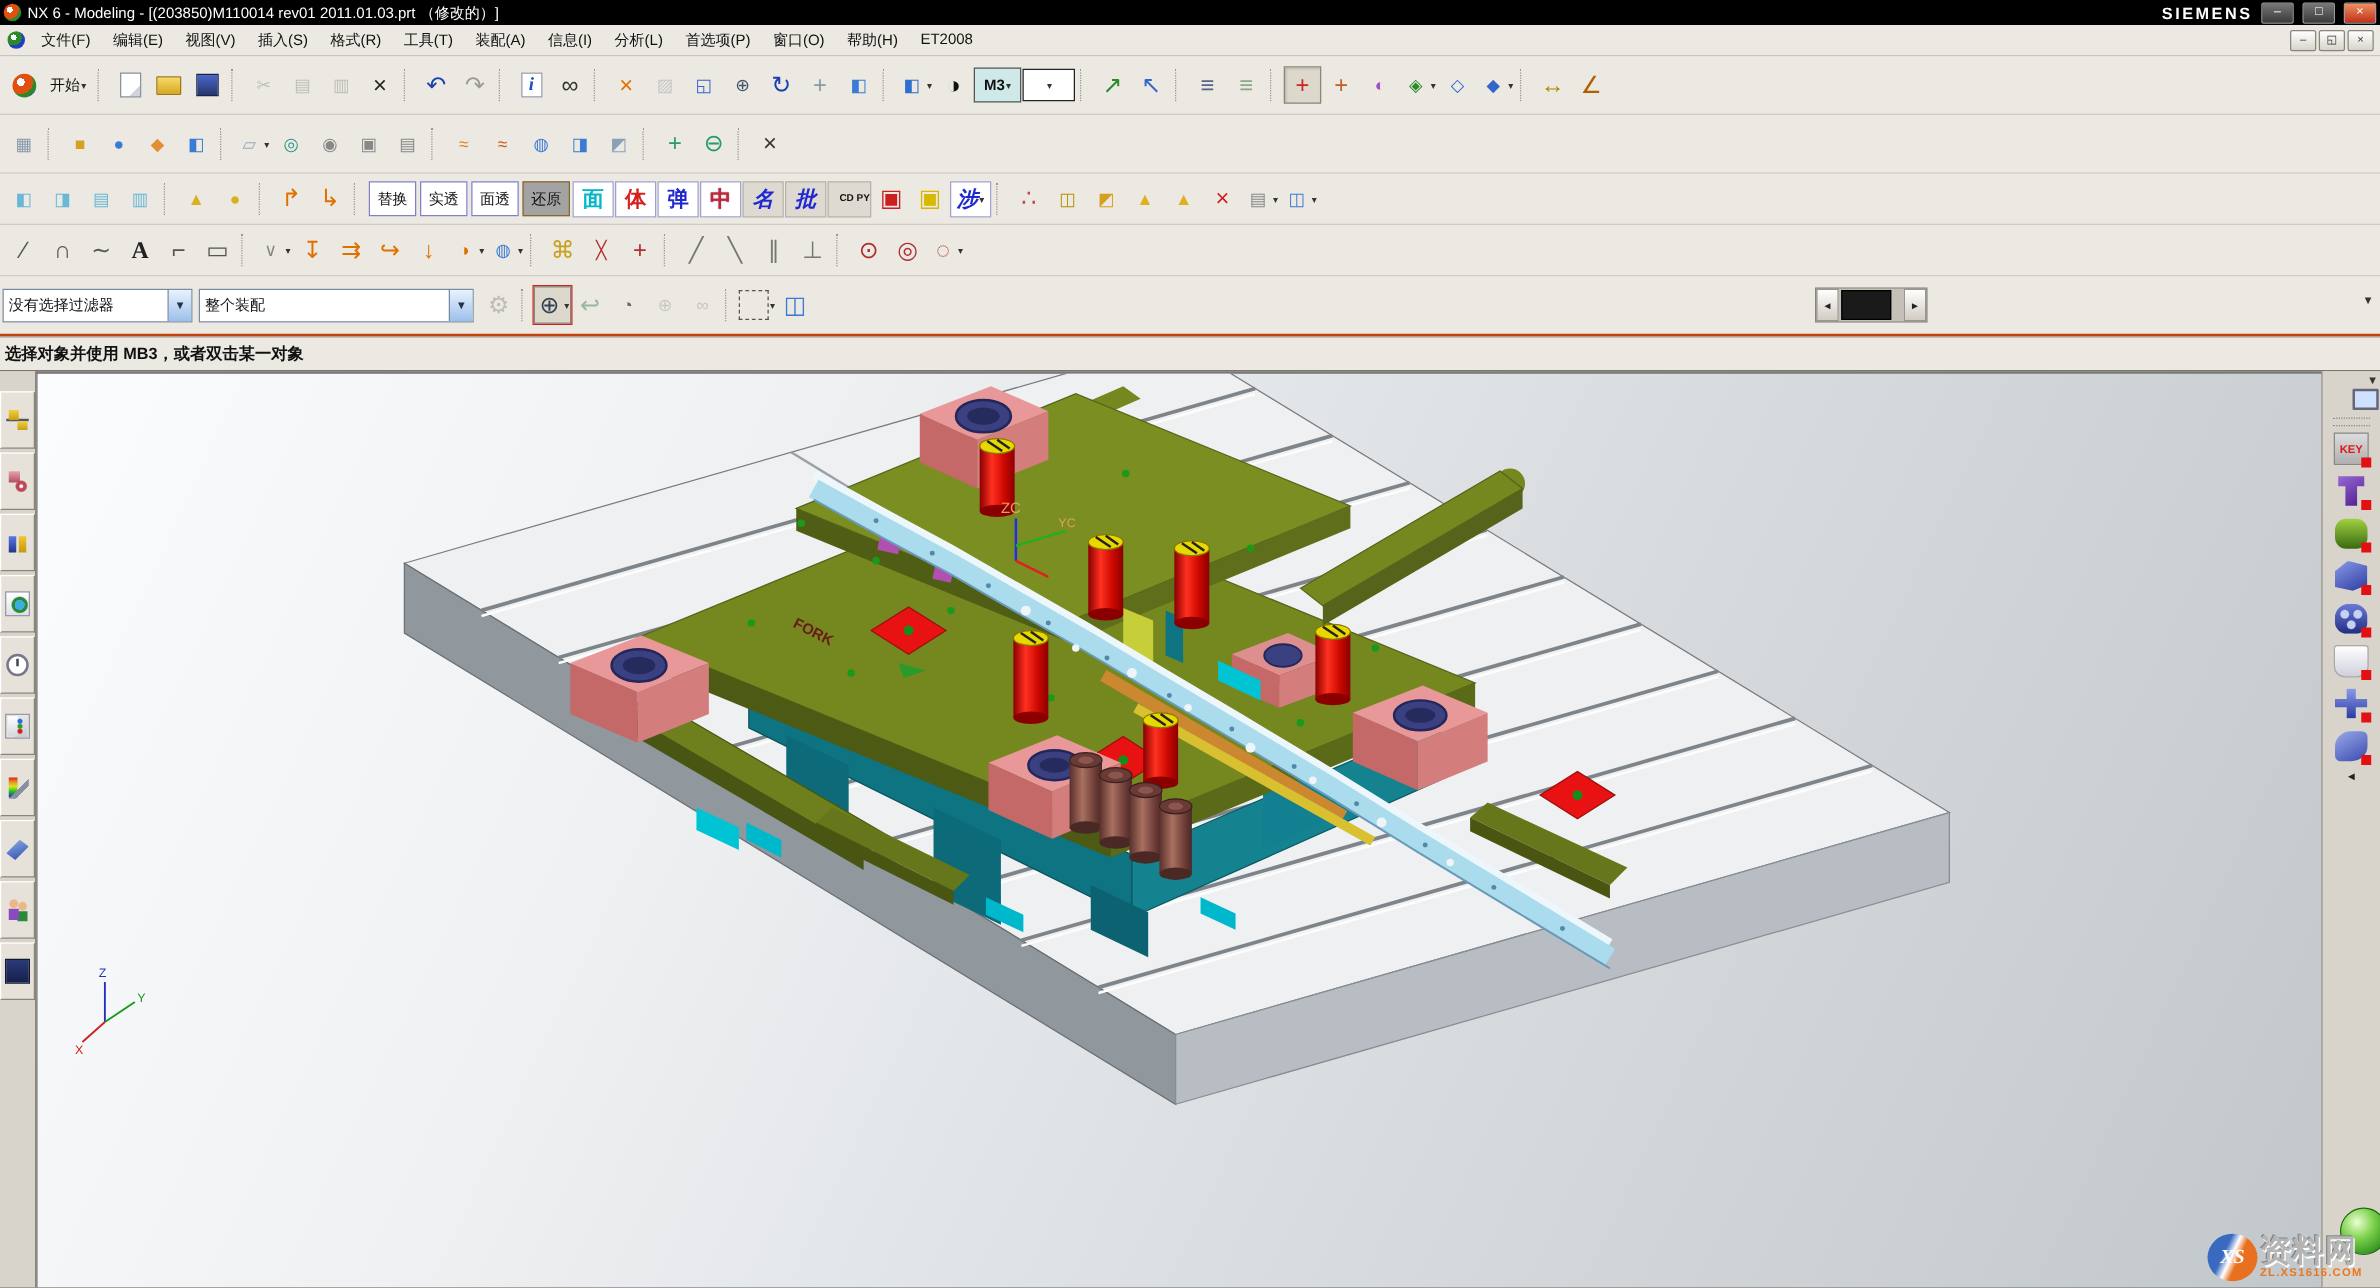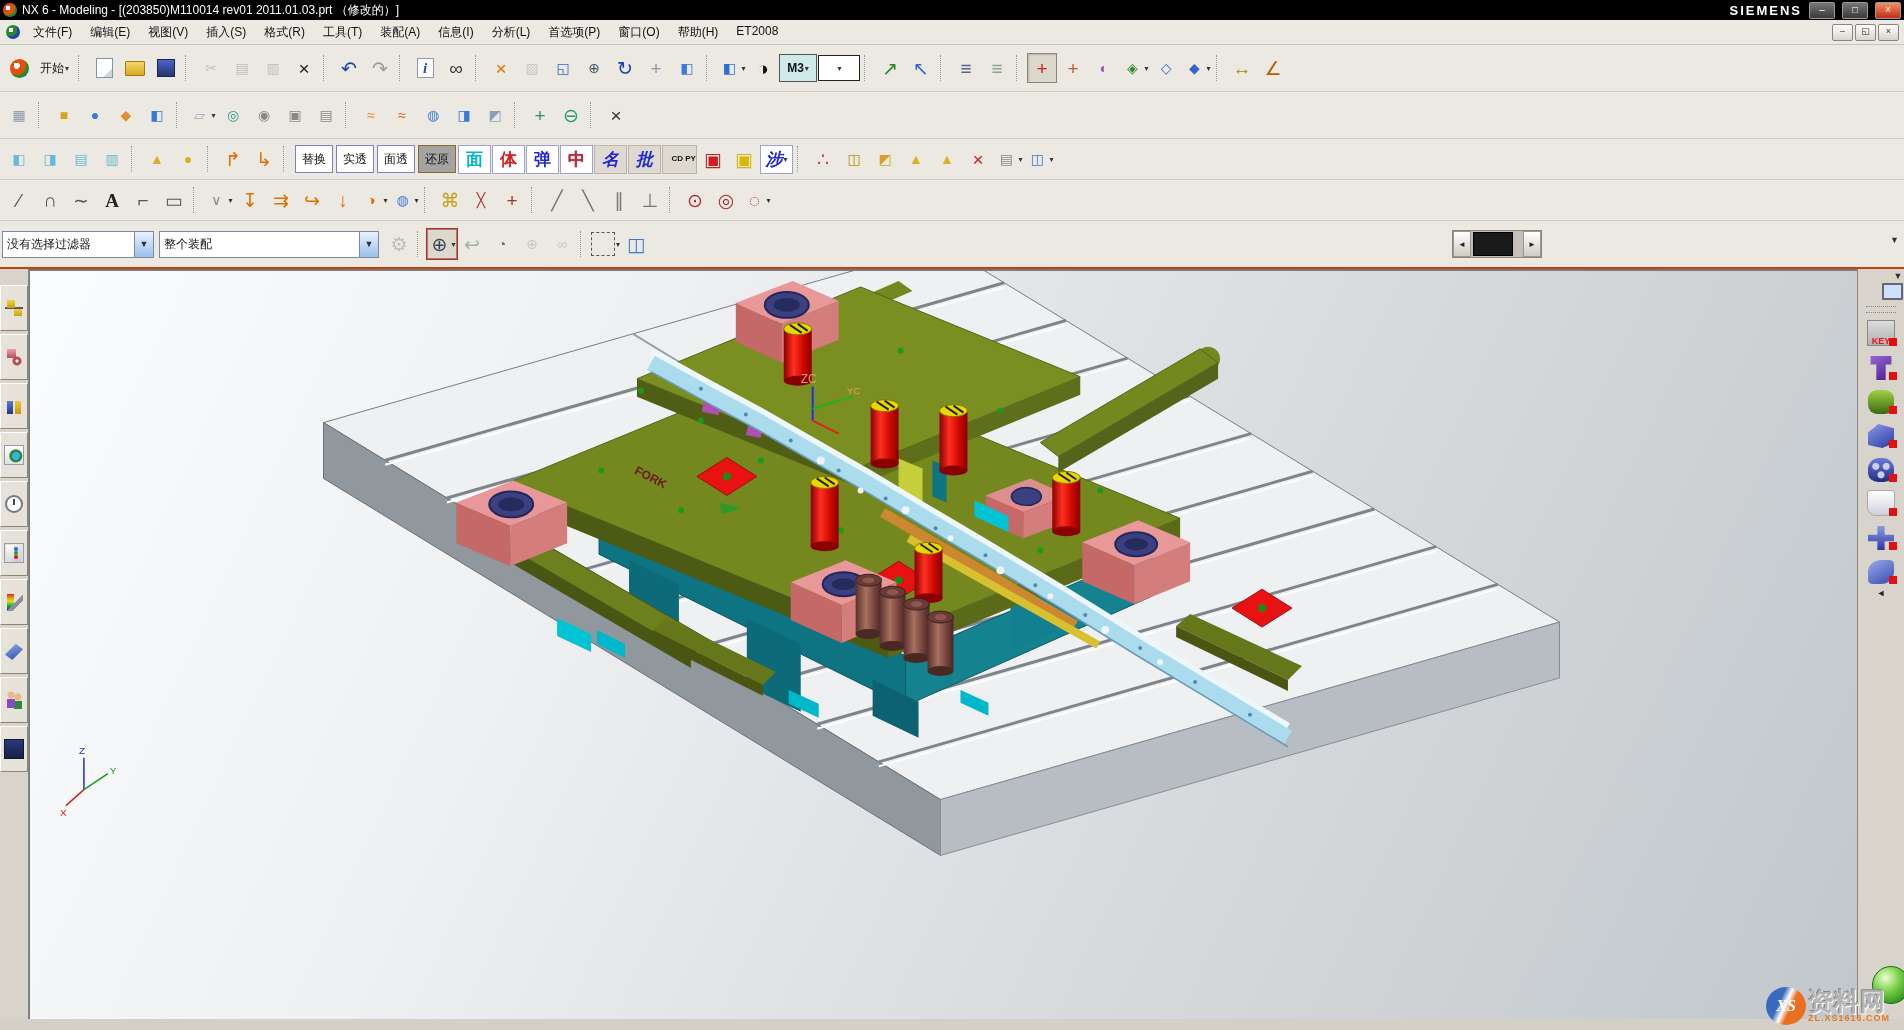--- a/index.html
+++ b/index.html
@@ -107,21 +107,21 @@
   .viewport{position:relative;flex:1;border-top:2px solid #7a7a7a;border-left:1px solid #7a7a7a;
     background:linear-gradient(115deg,#fbfcfd 0%,#eef0f2 30%,#d6dadd 65%,#c2c7cb 100%);}
   .viewport svg{position:absolute;inset:0;width:100%;height:100%;}
   
   .rightbar{width:46px;background:#d8d4cc;border-left:1px solid #8a867e;display:flex;flex-direction:column;align-items:center;}
   .rb-top{display:flex;flex-direction:column;align-items:flex-end;width:100%;padding:2px 3px 0 0;gap:2px;}
   .rb-dd{font-size:9px;color:#333;}
   .mon{width:17px;height:13px;border:2px solid #667;background:#cfe0ff;border-radius:1px;}
   .rb-grip{width:30px;height:5px;margin:6px 0 2px 0;border-top:1px dotted #888;border-bottom:1px dotted #888;}
   .rb-parts{display:flex;flex-direction:column;gap:3px;align-items:center;}
-  .part-thumb{position:relative;width:34px;height:31px;display:flex;align-items:flex-end;justify-content:center;}
+  .part-thumb{position:relative;width:34px;height:31px;display:flex;align-items:center;justify-content:center;}
   .pt{width:26px;height:24px;display:block;}
   .badge{position:absolute;right:1px;bottom:0;width:8px;height:8px;background:#e21010;}
   .plbl{position:absolute;font-size:9px;font-weight:bold;color:#e01818;letter-spacing:0;}
   .p-key{background:linear-gradient(#dcdcdc,#b0b0b0);border:1px solid #888;}
   .p-punch{background:linear-gradient(150deg,#9a6ad8,#4a1a8a);clip-path:polygon(10% 0,90% 0,90% 35%,68% 35%,68% 100%,32% 100%,32% 35%,10% 35%);}
   .p-bush{background:linear-gradient(#a0d040,#3a6a12);border-radius:9px;}
   .p-block{background:linear-gradient(150deg,#8a9ae8,#2a3aa0);clip-path:polygon(0 35%,40% 0,100% 18%,100% 80%,55% 100%,0 88%);}
   .p-plate{background:radial-gradient(circle at 30% 35%,#c8d0f4 0 3px,transparent 4px),
     radial-gradient(circle at 70% 35%,#c8d0f4 0 3px,transparent 4px),
     radial-gradient(circle at 50% 70%,#c8d0f4 0 3px,transparent 4px),linear-gradient(#6a7ad8,#222e80);
@@ -588,20 +588,23 @@
     <div class="mini-scroll">
       <span class="ms-btn">◄</span>
       <span class="ms-track">
           <span class="ms-thumb"></span>
         </span>
       <span class="ms-btn">►</span>
     </div>
     <span class="sel-dd-right">▼</span>
   </div>
 
+  <div class="promptbar">
+    <span>选择对象并使用 MB3，或者双击某一对象</span>
+  </div>
 
   <div class="main">
     <div class="leftbar">
         <span class="side-tab k-t">
           <span class="mi i-asm"></span>
         </span>
         <span class="side-tab k-t">
           <span class="mi i-con"></span>
         </span>
         <span class="side-tab k-t">

